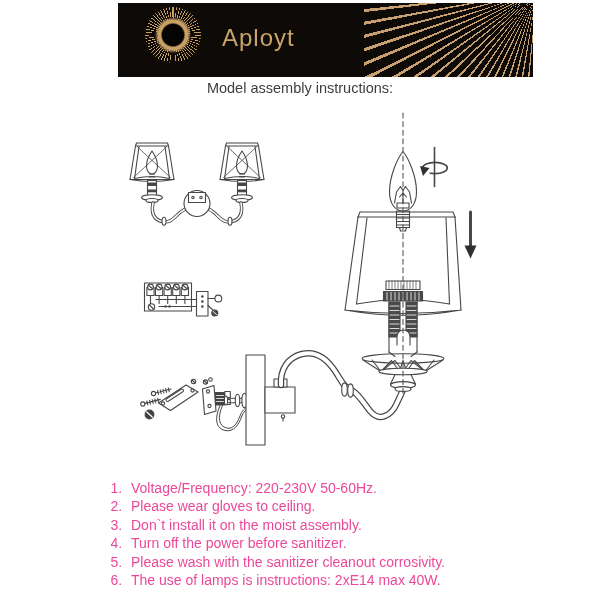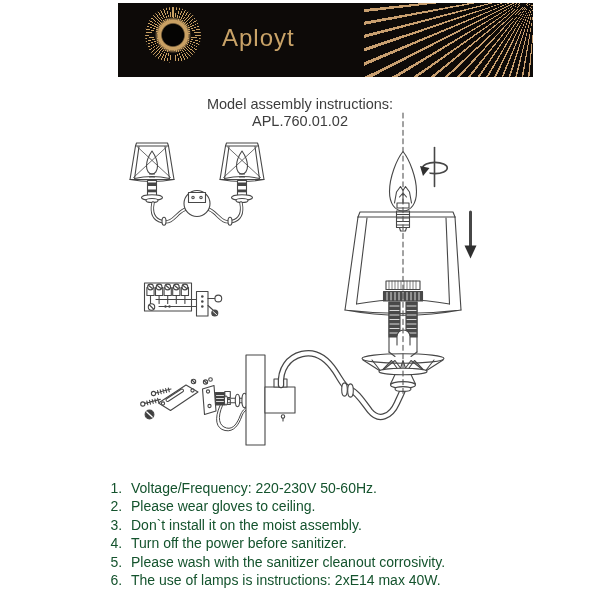--- a/index.html
+++ b/index.html
@@ -26,41 +26,40 @@
   }
   .sunburst::after{
     content:"";position:absolute;inset:0;border-radius:50%;
     background:radial-gradient(circle,#050403 0% 27%,#c9a063 31% 37%,rgba(13,10,8,0) 46%);
   }
   .brand{
     position:absolute;left:104px;top:21px;
     font-size:24px;letter-spacing:1px;color:#c9a368;font-weight:500;
   }
   
-  .title-block{position:absolute;top:96px;left:0;width:600px;text-align:center;line-height:17px;}
+  .title-block{position:absolute;top:80px;left:0;width:600px;text-align:center;line-height:17px;}
   .title-line{font-size:14.5px;color:#3d3d3d;}
   
   .diagram{position:absolute;left:0;top:110px;}
   
   .instructions{position:absolute;left:105px;top:479px;width:440px;}
-  .instructions ol{margin:0;padding:0 0 0 21px;font-size:14px;line-height:18.4px;color:#14532d;}
+  .instructions ol{margin:0;padding:0 0 0 21px;font-size:14px;line-height:18.4px;color:#ec4899;}
   .instructions li{padding-left:5px;}
 </style>
 </head>
 <body>
 
 <div class="banner">
   <div class="rays"></div>
   <div class="sunburst"></div>
   <div class="brand">Aployt</div>
 </div>
 
 <div class="title-block">
   <div class="title-line">Model assembly instructions:</div>
-  <div class="title-line">APL.760.01.02</div>
 </div>
 
 <svg class="diagram" width="600" height="372" viewBox="0 110 600 372" fill="none" stroke="#474747" stroke-width="1.1" stroke-linecap="round" stroke-linejoin="round">
 
   <g>
 
     <path d="M152,151 C155.5,156 157.5,161 157.5,166 C157.5,171 155,174 152,174 C149,174 146.5,171 146.5,166 C146.5,161 148.5,156 152,151 Z"></path>
     <path d="M149.5,174 h5 M149.5,177 h5 M150,180 h4"></path>
 
     <path d="M242,151 C245.5,156 247.5,161 247.5,166 C247.5,171 245,174 242,174 C239,174 236.5,171 236.5,166 C236.5,161 238.5,156 242,151 Z"></path>

